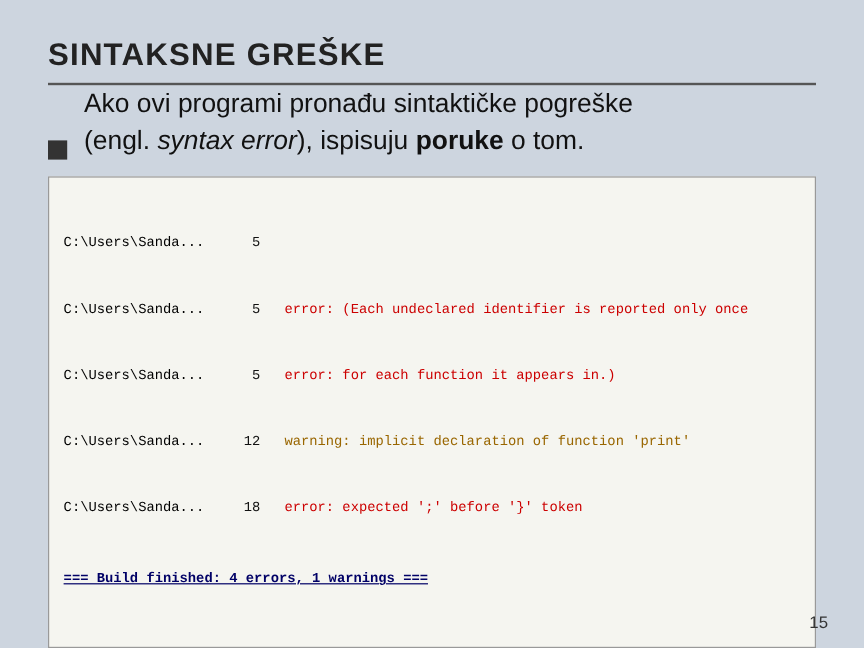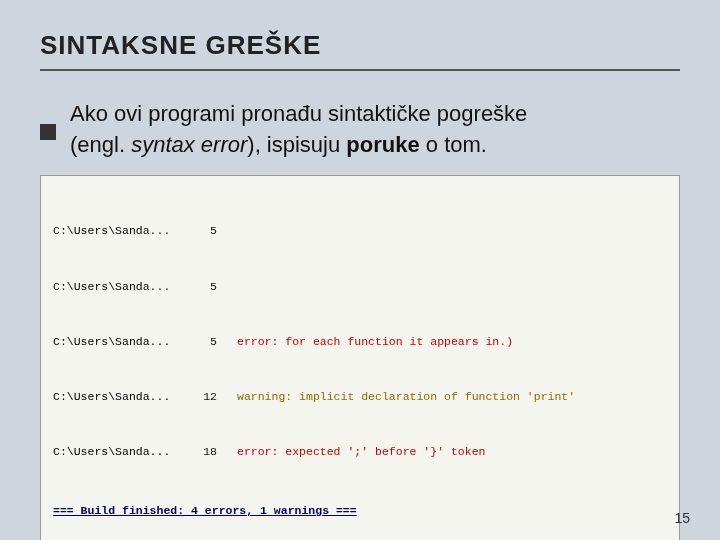--- a/index.html
+++ b/index.html
@@ -21,37 +21,36 @@
       width: 720px;
       height: 540px;
       background-color: #cdd5df;
       padding: 30px 40px 20px 40px;
       position: relative;
     }
 
     .title-section {
       border-bottom: 2px solid #555;
       padding-bottom: 8px;
-      margin-bottom: 28px;
     }
 
     .title {
       font-size: 26px;
       font-weight: bold;
       color: #222;
       letter-spacing: 1px;
     }
 
     .bullet-section {
       margin-bottom: 22px;
     }
 
     .bullet-item {
       display: flex;
-      align-items: center;
+      align-items: flex-end;
       margin-bottom: 3px;
     }
 
     .bullet-square {
       width: 16px;
       height: 16px;
       background-color: #333;
       flex-shrink: 0;
       margin-top: 4px;
       margin-right: 14px;
@@ -142,20 +141,21 @@
     </div>
 
     <div class="code-box">
       <div class="code-line">
         <span class="code-path">C:\Users\Sanda...</span>
         <span class="code-linenum">5</span>
       </div>
       <div class="code-line">
         <span class="code-path">C:\Users\Sanda...</span>
         <span class="code-linenum">5</span>
+        <span class="code-error">error: (Each undeclared identifier is reported only <span>once</span></span>
       </div>
       <div class="code-line">
         <span class="code-path">C:\Users\Sanda...</span>
         <span class="code-linenum">5</span>
         <span class="code-error">error: for each function it appears in.)</span>
       </div>
       <div class="code-line">
         <span class="code-path">C:\Users\Sanda...</span>
         <span class="code-linenum">12</span>
         <span class="code-warning">warning: implicit declaration of function 'print'</span>

